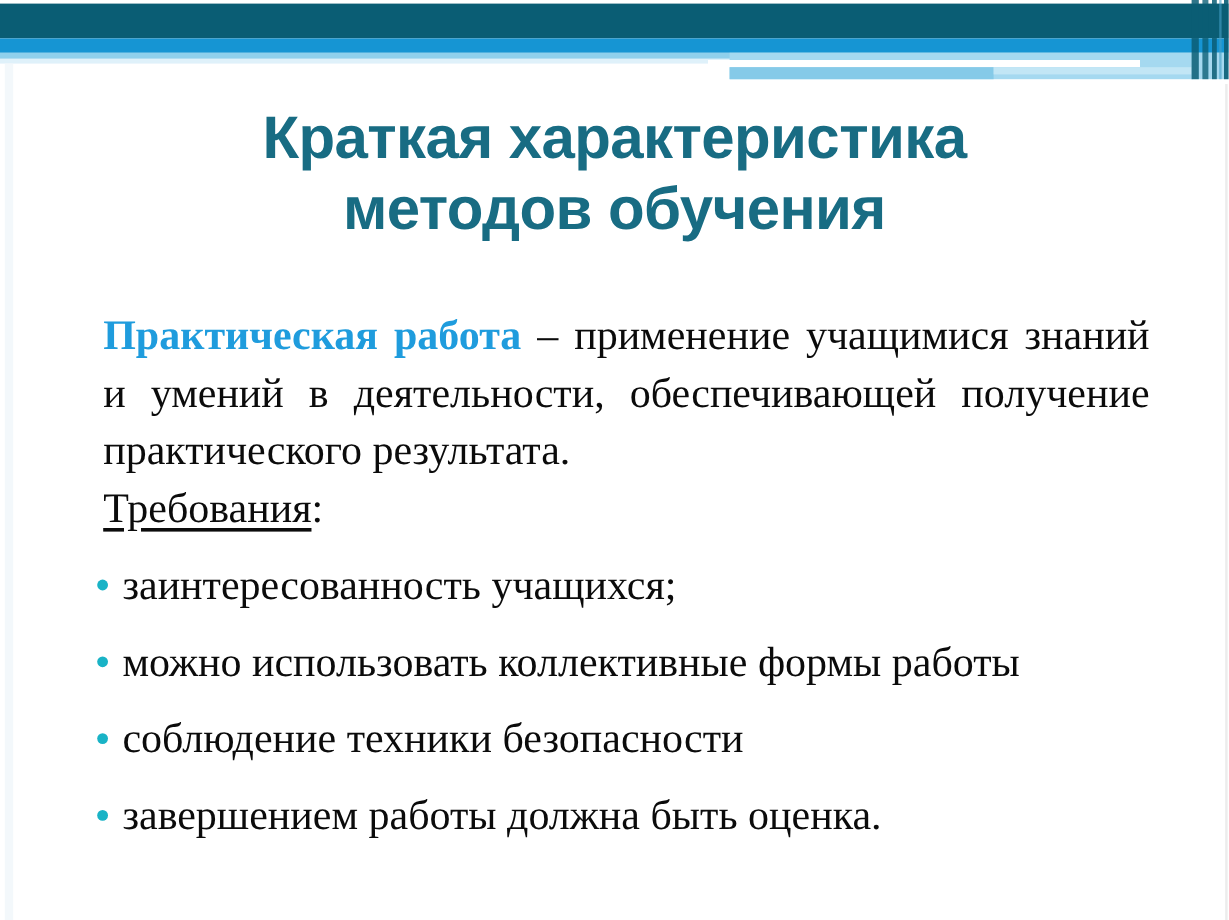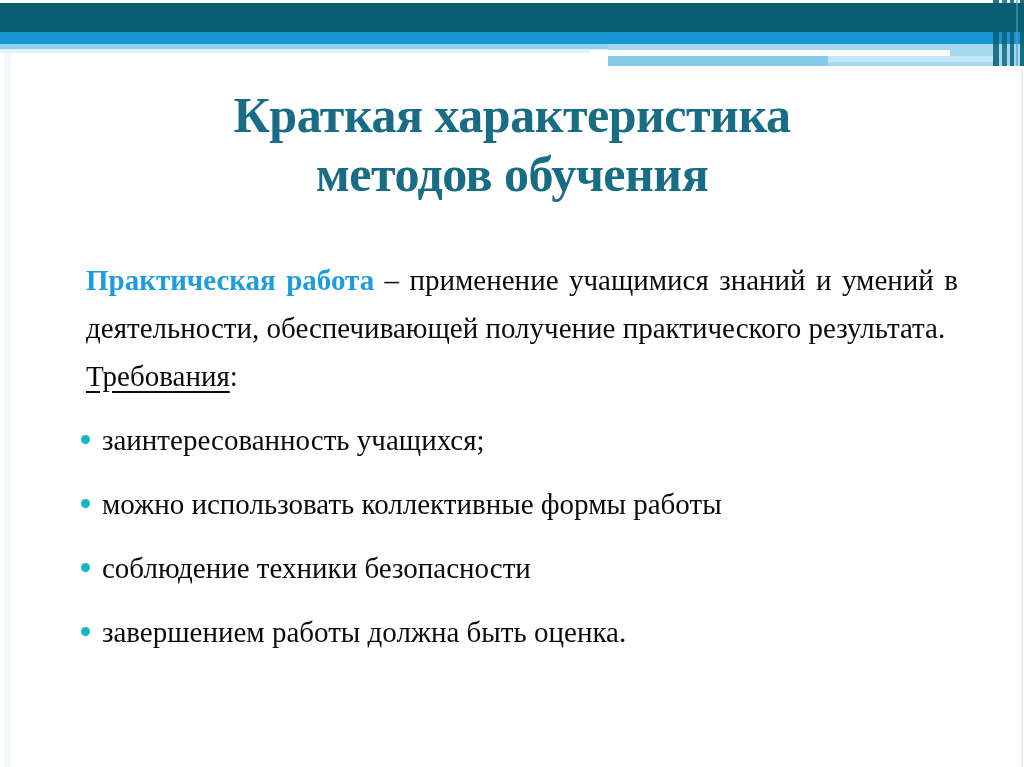--- a/index.html
+++ b/index.html
@@ -27,30 +27,30 @@
   .vs3{left:1010px;width:4px;background:rgba(10,93,116,.85);}
   .vs4{left:1016px;width:2px;background:rgba(70,160,200,.6);}
   .vs5{left:1020px;width:4px;background:rgba(10,93,116,.9);}
   .left-strip {left:4px; top:53px; width:7px; height:714px; background:#f3f8fb;}
   .right-edge {left:1021px; top:70px; width:2px; height:697px; background:#ececec;}
 
   
   .title-block{
     position:absolute; top:86px; left:0; width:1024px;
     text-align:center;
-    font-family:Liberation Serif, serif;
+    font-family:Liberation Sans, sans-serif;
     font-weight:bold;
     font-size:50px; line-height:59px;
     color:#186c83;
     letter-spacing:-0.5px;
   }
   
   .content{
     position:absolute; left:86px; top:256px; width:872px;
-    font-size:29px; line-height:48px; color:#0b0b0b;
+    font-size:35px; line-height:48px; color:#0b0b0b;
   }
   .lead{margin:0; text-align:justify;}
   .lead .term{color:#1f9cdd; font-weight:bold;}
   .req{margin:0;}
   .req .u{text-decoration:underline; text-underline-offset:5px;}
   ul.bullets{list-style:none; margin:0; padding:0;}
   ul.bullets li{position:relative; margin:16px; padding:0; line-height:48px;}
   ul.bullets .dot{
     position:absolute; left:-21px; top:19px;
     width:9px; height:9px; border-radius:50%;

